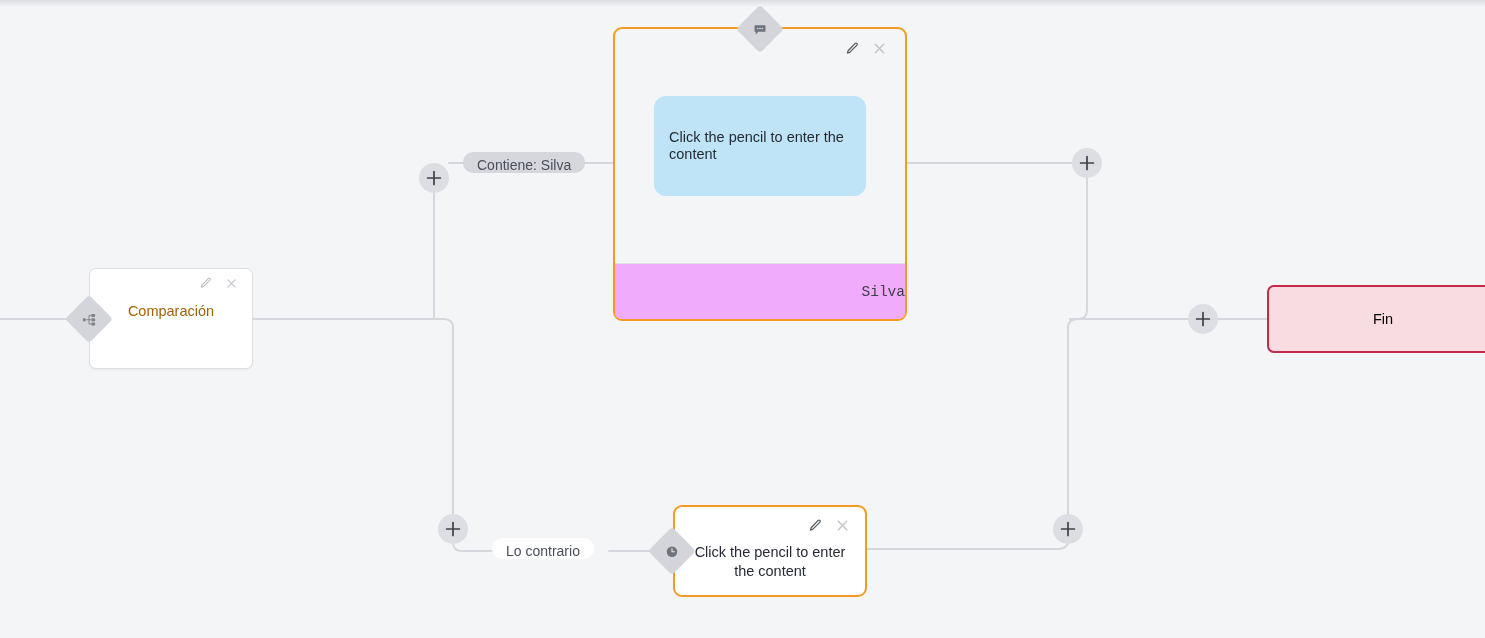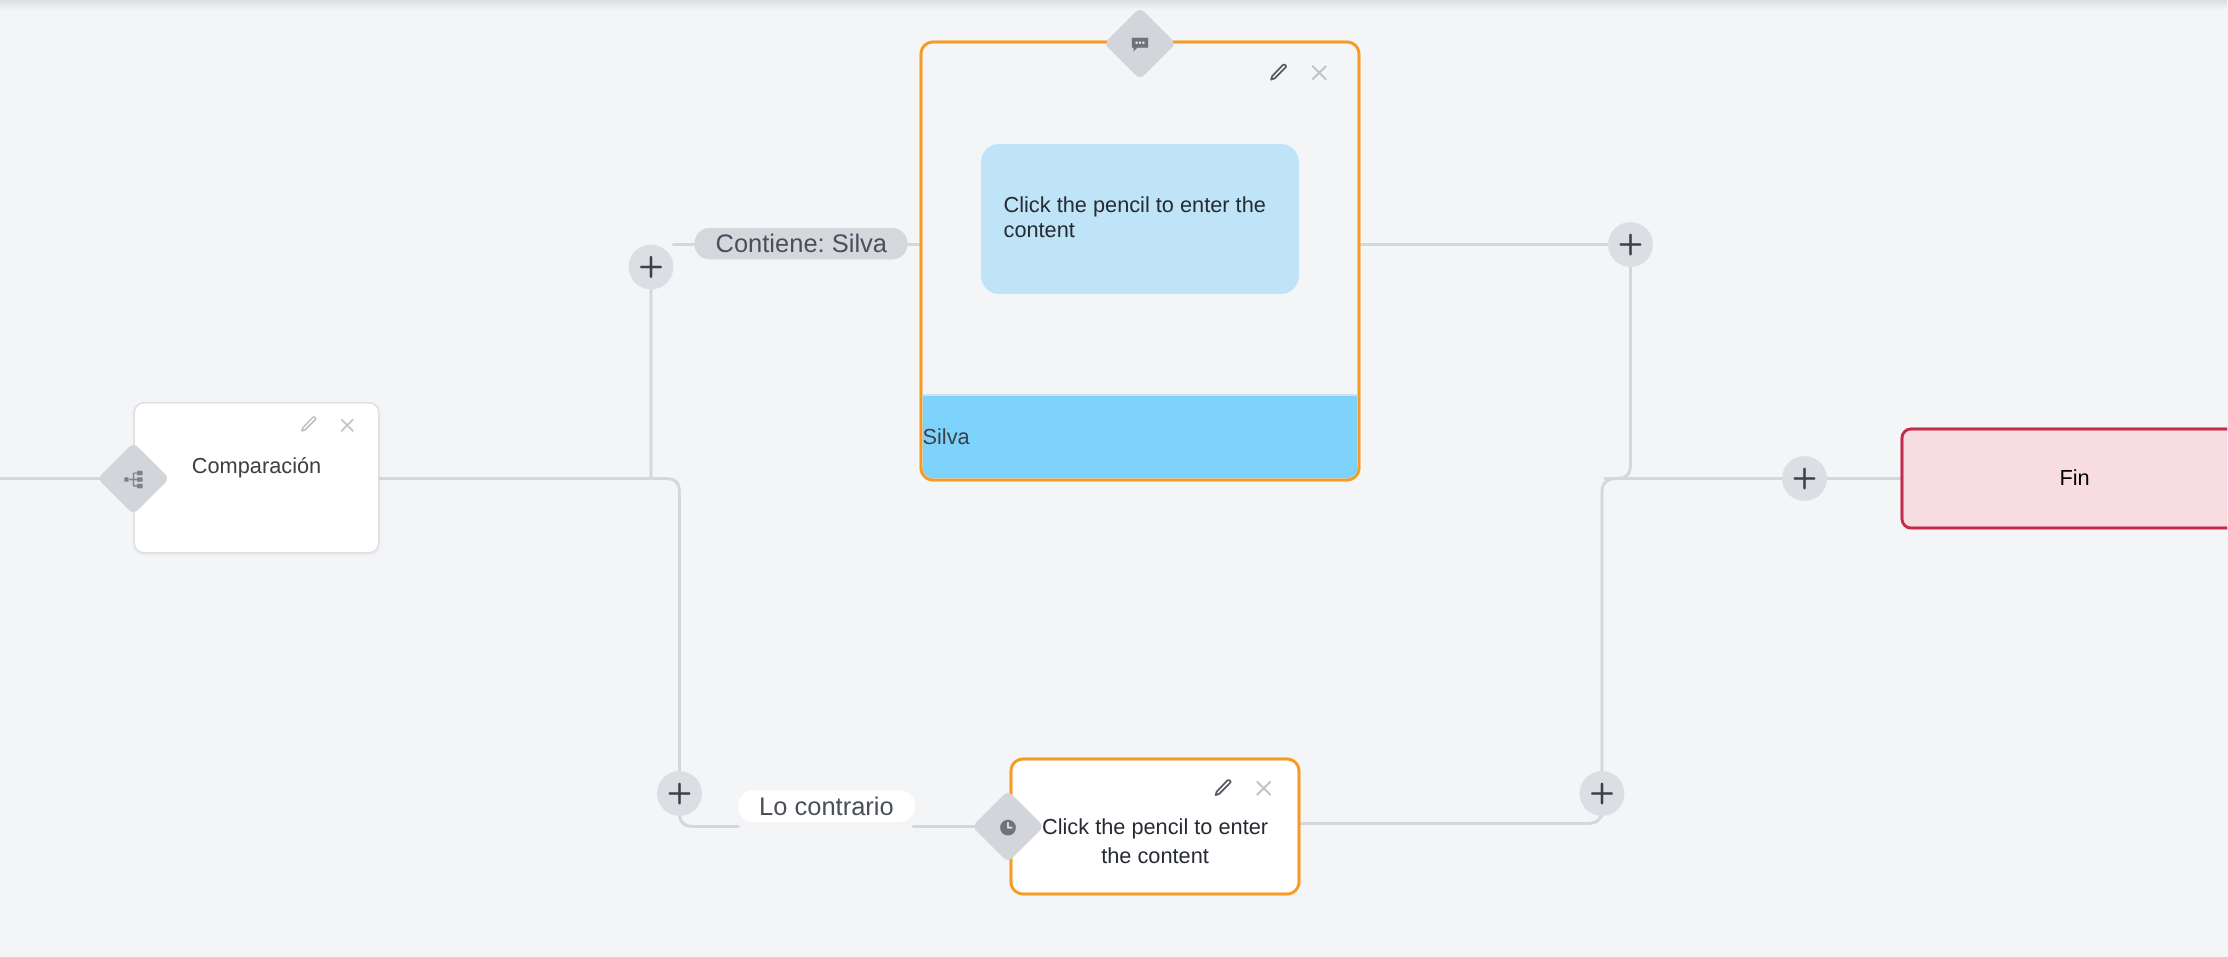--- a/index.html
+++ b/index.html
@@ -49,21 +49,21 @@
     width: 164px;
     height: 101px;
     border: 1px solid #dcdfe4;
     border-radius: 7px;
     background: #ffffff;
     box-shadow: 0 1px 2px rgba(0,0,0,0.05);
   }
   #node-comparacion .body {
     padding-top: 29px;
     text-align: center;
-    color: #404040;
+    color: #a16207;
     font-size: 14.5px;
     line-height: 27px;
   }
 
   
   #node-message {
     left: 613px;
     top: 27px;
     width: 294px;
     height: 294px;
@@ -90,26 +90,27 @@
     color: #262b33;
     font-size: 14.5px;
     line-height: 17px;
     min-height: 100px;
     display: flex;
     align-items: center;
   }
   #node-message .footer {
     height: 55px;
     border-top: 1px solid #dcdfe4;
-    background: #7dd3fc;
-    display: flex;
-    align-items: center;
-    justify-content: flex-start;
+    background: #f0abfc;
+    display: flex;
+    align-items: center;
+    justify-content: flex-end;
     color: #3c4149;
     font-size: 14.5px;
+    font-family: Liberation Mono, monospace;
   }
 
   
   #node-wait {
     left: 673px;
     top: 505px;
     width: 194px;
     height: 92px;
     border: 2px solid #f59a23;
     border-radius: 9px;
@@ -189,23 +190,23 @@
     justify-content: center;
     cursor: pointer;
   }
   .plus svg { display: block; }
 
   
   .edge-label {
     position: absolute;
     z-index: 18;
     display: flex;
-    align-items: center;
-    justify-content: center;
-    font-size: 17px;
+    align-items: flex-end;
+    justify-content: center;
+    font-size: 14px;
     color: #4a4f58;
     border-radius: 10px;
     white-space: nowrap;
     padding: 0 14px;
     height: 21px;
     box-sizing: border-box;
   }
   .edge-label.grey { background: #d5d7dc; }
   .edge-label.white { background: #ffffff; }
 </style>
@@ -332,21 +333,21 @@
   </div>
 
   <div class="node" id="node-fin">
     <span class="fin-label">Fin</span>
   </div>
 
   <div class="edge-label grey" style="left:463px; top:152px;">
     <span>Contiene: Silva</span>
   </div>
 
-  <div class="edge-label white" style="left:492px; top:527px;">
+  <div class="edge-label white" style="left:492px; top:538px;">
     <span>Lo contrario</span>
   </div>
 
   <div class="plus" style="left:419px; top:163px;">
     <svg width="18" height="18" viewBox="0 0 18 18">
       <path d="M9 2.6 V15.4 M2.6 9 H15.4" stroke="#3c4149" stroke-width="1.7" stroke-linecap="round"></path>
     </svg>
   </div>
 
   <div class="plus" style="left:438px; top:514px;">

